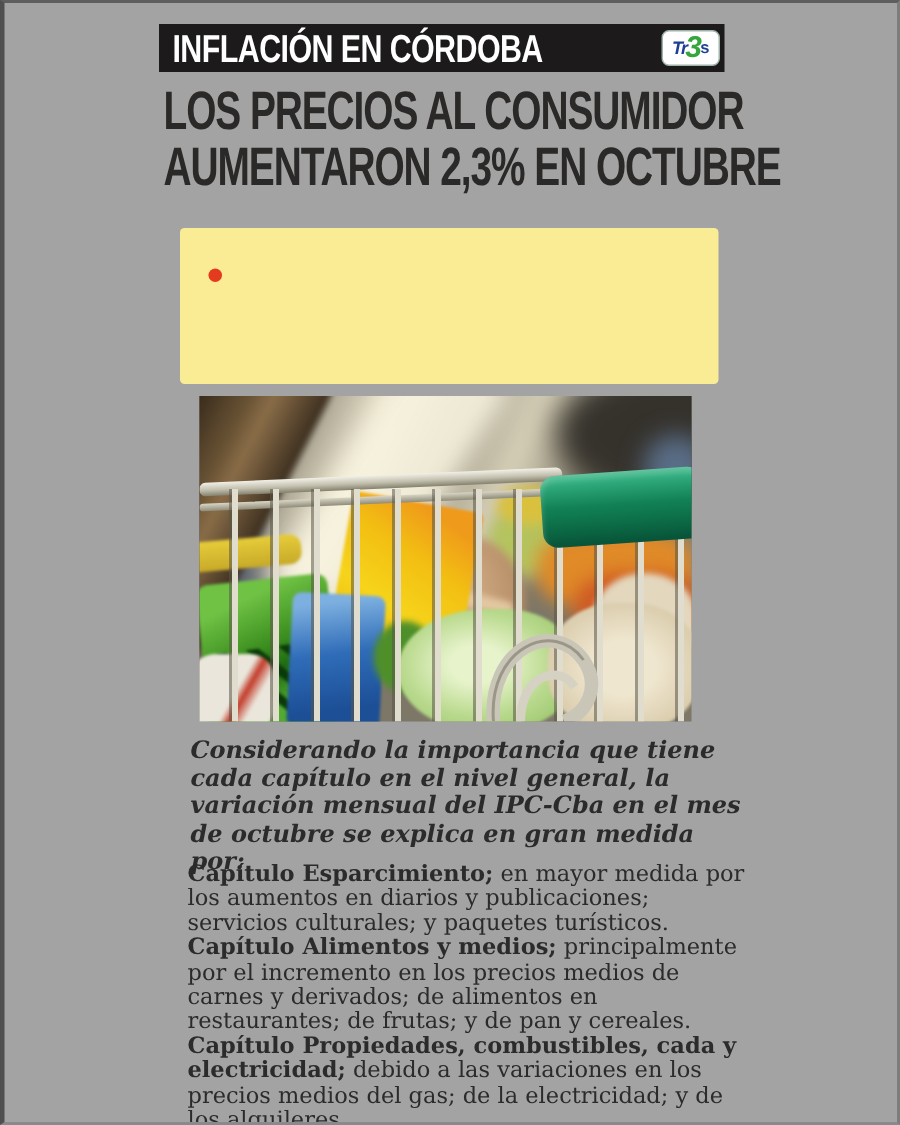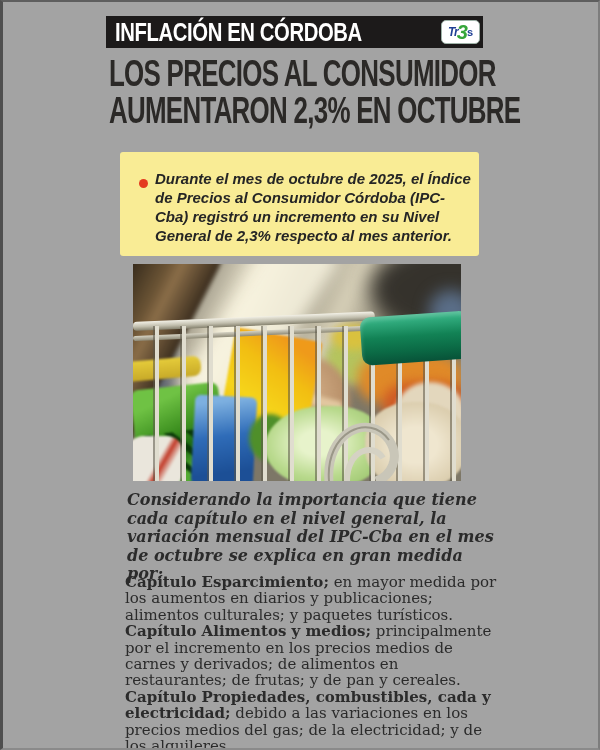--- a/index.html
+++ b/index.html
@@ -148,21 +148,20 @@
     </div>
   </div>
 
   <div class="headline">
     <div class="hl-line">LOS PRECIOS AL CONSUMIDOR</div>
     <div class="hl-line">AUMENTARON 2,3% EN OCTUBRE</div>
   </div>
 
   <div class="highlight">
     <div class="bullet"></div>
-    <div class="hl-text">Durante el mes de octubre de 2025, el Índice de Precios al Consumidor Córdoba (IPC-Cba) registró un incremento en su Nivel General de 2,3% respecto al mes anterior.</div>
   </div>
 
   <div class="photo">
     <div class="ph-ceiling"></div>
     <div class="ph-streak"></div>
     <div class="ph-darktr"></div>
     <div class="ph-shelfL"></div>
     <div class="ph-arm"></div>
     <div class="ph-prod-gr"></div>
     <div class="ph-banana"></div>
@@ -188,18 +187,18 @@
       <path d="M196 217 C 192 168, 236 148, 256 176 C 268 194, 258 212, 243 217" fill="none" stroke="#c9c6b8" stroke-width="9"></path>
       <path d="M214 217 C 214 186, 240 178, 250 194" fill="none" stroke="#d5d2c4" stroke-width="6"></path>
       <path d="M196 217 C 192 168, 236 148, 256 176" fill="none" stroke="#7c7868" stroke-width="2" opacity="0.6"></path>
     </svg>
     <div class="ph-handle"></div>
   </div>
 
   <div class="intro">Considerando la importancia que tiene cada capítulo en el nivel general, la variación mensual del IPC-Cba en el mes de octubre se explica en gran medida por:</div>
 
   <div class="sections">
-    <p><span class="lead">Capítulo Esparcimiento;</span><span> en mayor medida por los aumentos en diarios y publicaciones; alimentos culturales; y paquetes turísticos.</span></p>
+    <p><span class="lead">Capítulo Esparcimiento;</span><span> en mayor medida por los aumentos en diarios y publicaciones; servicios culturales; y paquetes turísticos.</span></p>
     <p><span class="lead">Capítulo Alimentos y medios;</span><span> principalmente por el incremento en los precios medios de carnes y derivados; de alimentos en restaurantes; de frutas; y de pan y cereales.</span></p>
     <p><span class="lead">Capítulo Propiedades, combustibles, cada y electricidad;</span><span> debido a las variaciones en los precios medios del gas; de la electricidad; y de los alquileres.</span></p>
   </div>
 
 </div>
 
 </body></html>

